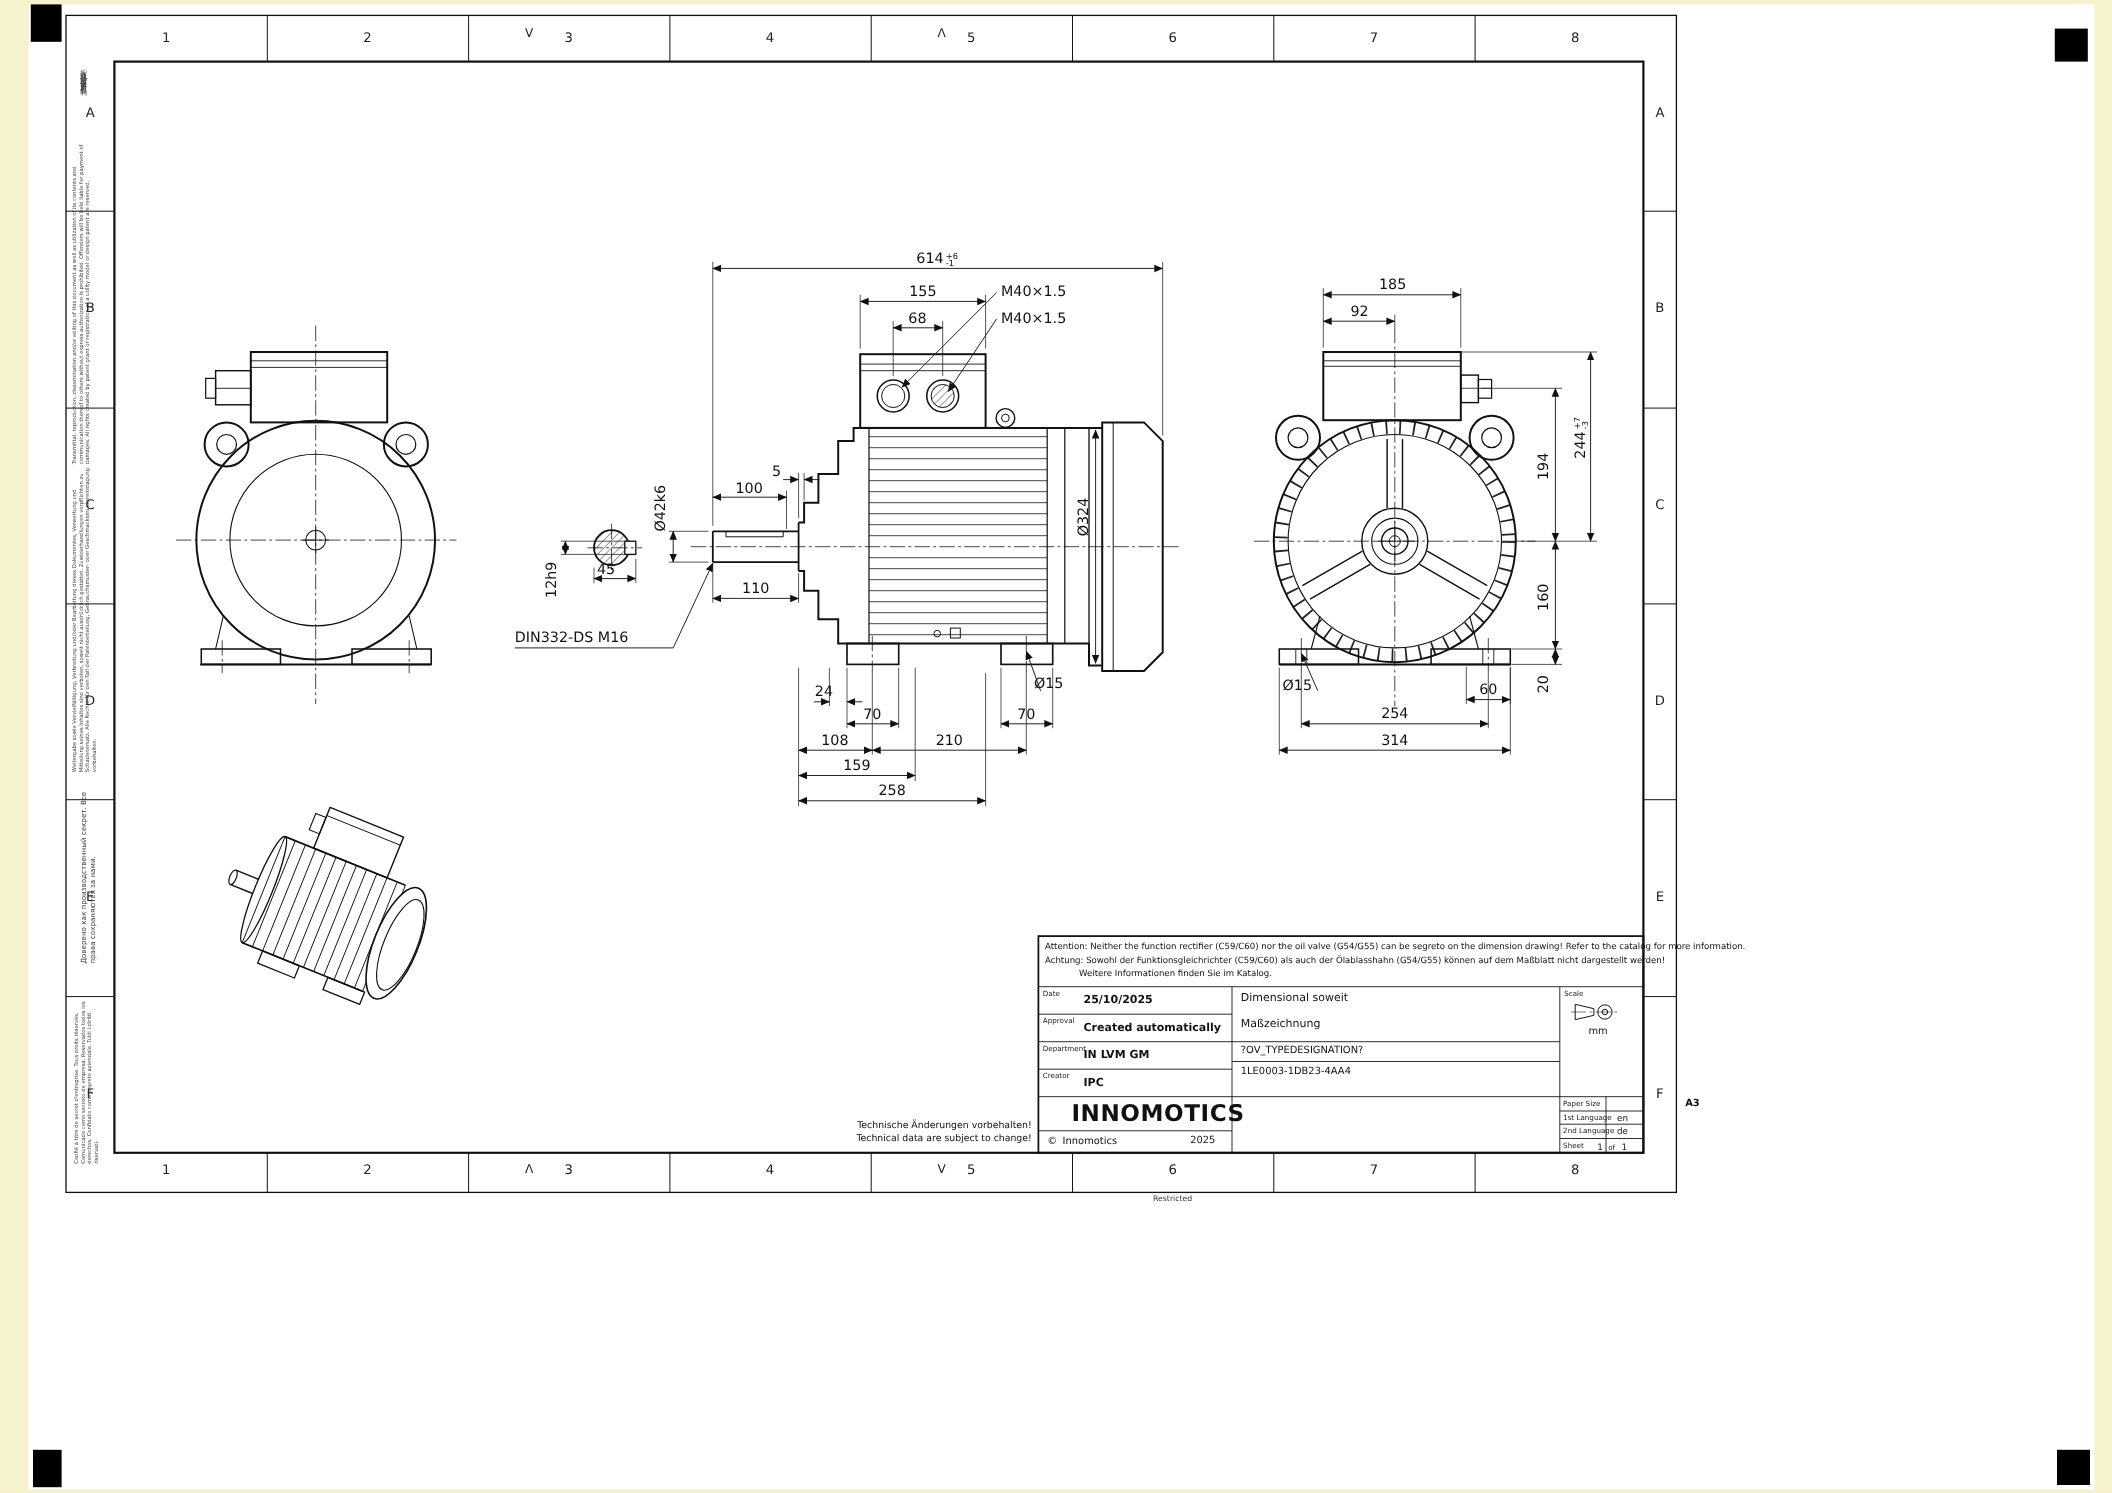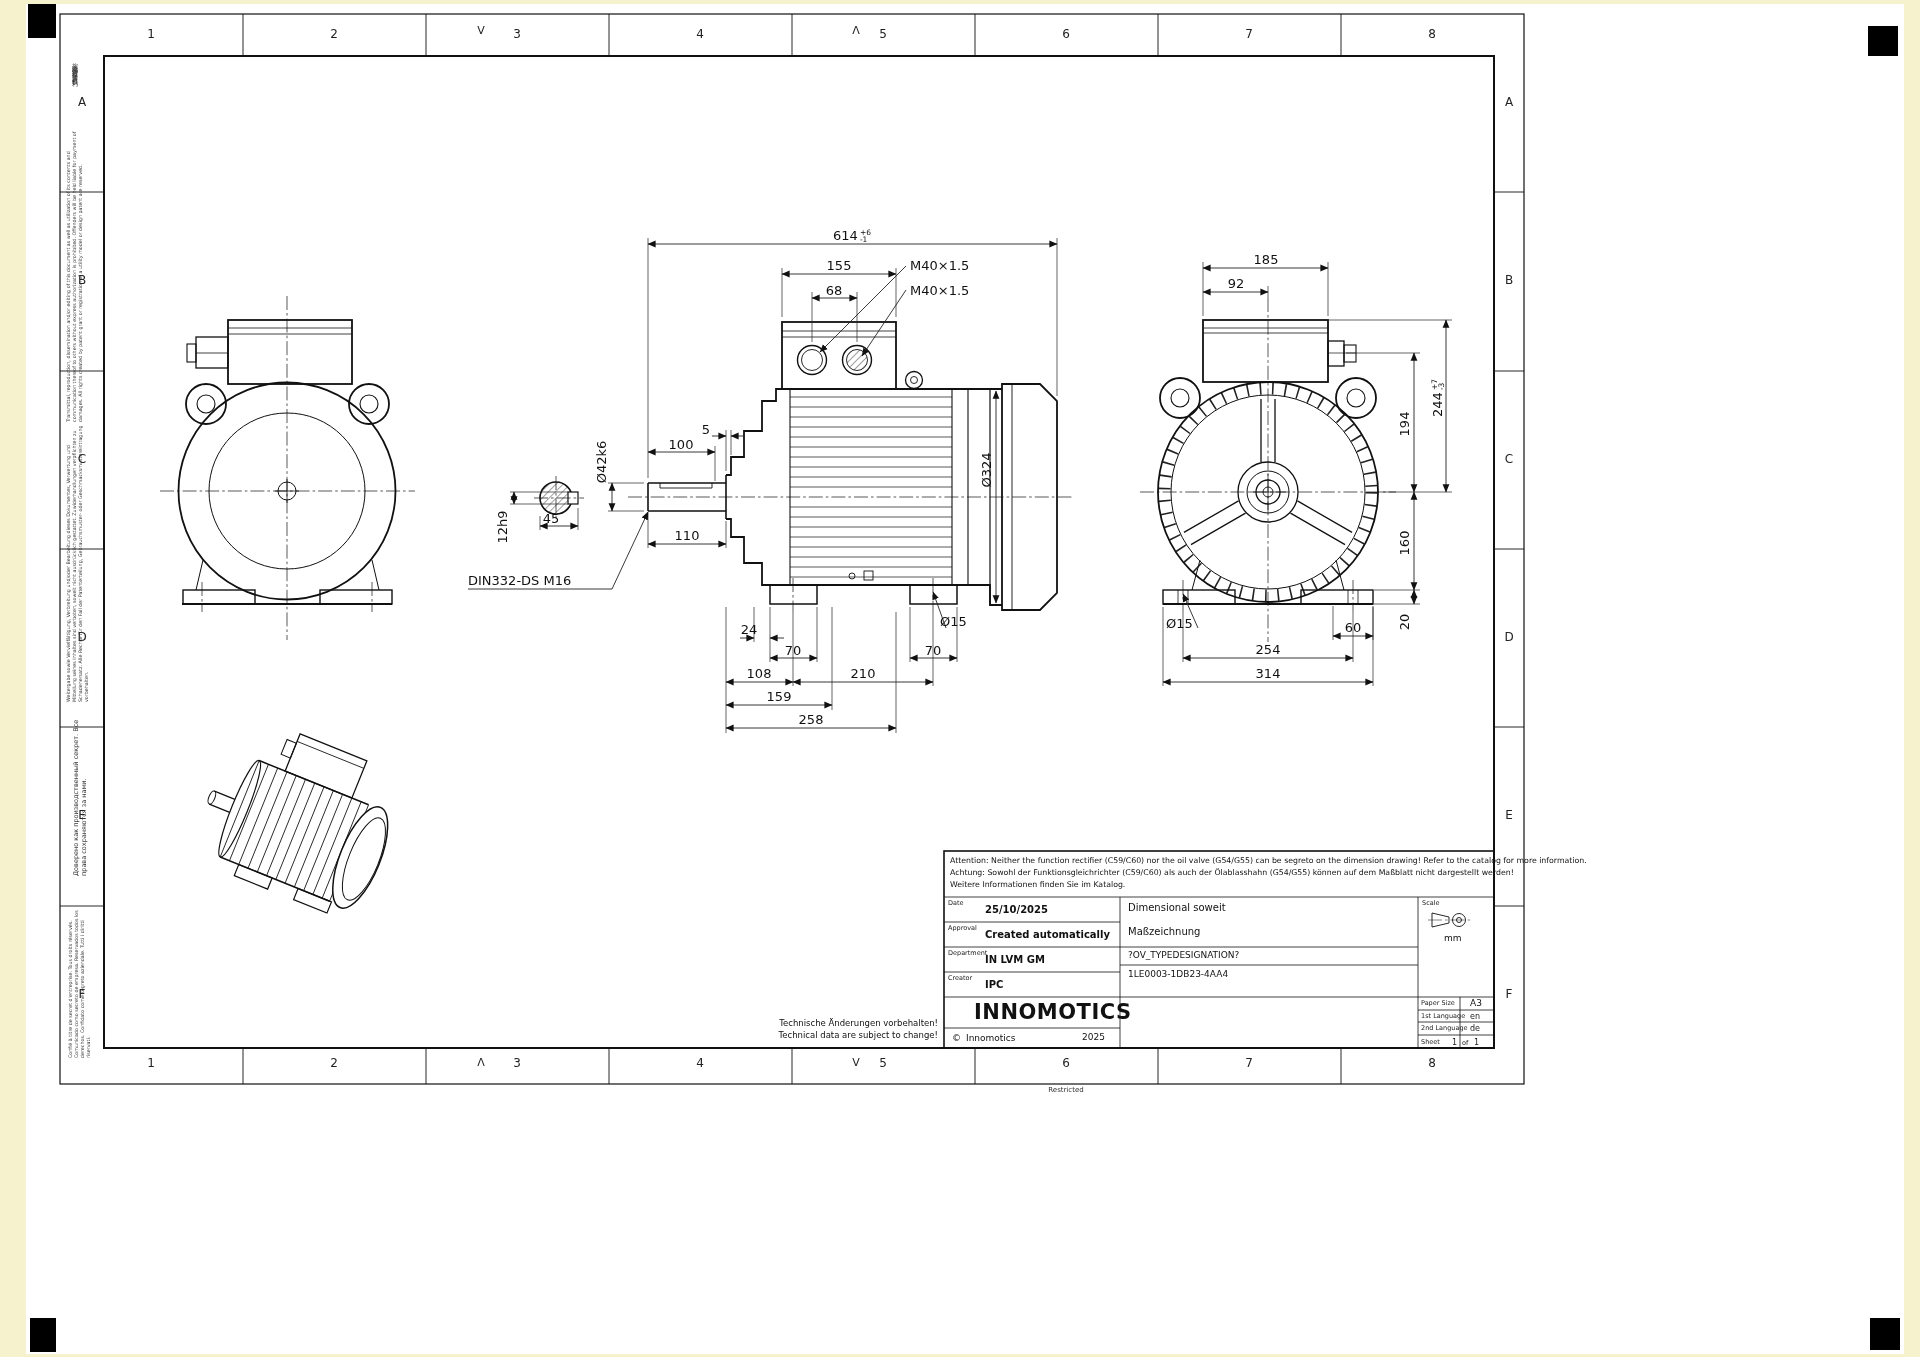--- a/index.html
+++ b/index.html
@@ -300,21 +300,21 @@
   </span>
   <span class="t dr" style="left:1404px;top:543px">160</span>
   <span class="t dr" style="left:1404px;top:622px">20</span>
   <span class="t d" style="left:1353px;top:620px">60</span>
   <span class="t dl" style="left:1166px;top:616px">Ø15</span>
   <span class="t d" style="left:1268px;top:642px">254</span>
   <span class="t d" style="left:1268px;top:666px">314</span>
 
   <span class="t note" style="left:950px;top:856px">Attention: Neither the function rectifier (C59/C60) nor the oil valve (G54/G55) can be segreto on the dimension drawing! Refer to the catalog for more information.</span>
   <span class="t note" style="left:950px;top:868px">Achtung: Sowohl der Funktionsgleichrichter (C59/C60) als auch der Ölablasshahn (G54/G55) können auf dem Maßblatt nicht dargestellt werden!</span>
-  <span class="t note" style="left:950px;top:880px">Weitere Informationen finden Sie im Katalog.</span>
+  <span class="t note" style="left:981px;top:880px">Weitere Informationen finden Sie im Katalog.</span>
   <span class="t chg" style="left:690px;top:1018px">Technische Änderungen vorbehalten!</span>
   <span class="t chg" style="left:690px;top:1030px">Technical data are subject to change!</span>
 
   <span class="t tb-lab" style="left:948px;top:899px">Date</span>
   <span class="t tb-val" style="left:985px;top:904px">25/10/2025</span>
   <span class="t tb-lab" style="left:948px;top:924px">Approval</span>
   <span class="t tb-val" style="left:985px;top:929px">Created automatically</span>
   <span class="t tb-lab" style="left:948px;top:949px">Department</span>
   <span class="t tb-val" style="left:985px;top:954px">IN LVM GM</span>
   <span class="t tb-lab" style="left:948px;top:974px">Creator</span>
@@ -323,21 +323,21 @@
   <span class="t tb-mid" style="left:1128px;top:926px">Maßzeichnung</span>
   <span class="t tb-sm" style="left:1128px;top:950px">?OV_TYPEDESIGNATION?</span>
   <span class="t tb-sm" style="left:1128px;top:969px;font-weight:400">1LE0003-1DB23-4AA4</span>
   <span class="t tb-lab" style="left:1422px;top:899px">Scale</span>
   <span class="t tb-sm" style="left:1444px;top:933px">mm</span>
   <span class="t logo" style="left:974px;top:1000px">INNOMOTICS</span>
   <span class="t tb-sm" style="left:952px;top:1033px">©</span>
   <span class="t tb-sm" style="left:966px;top:1033px">Innomotics</span>
   <span class="t tb-sm" style="left:1082px;top:1032px;font-weight:400">2025</span>
   <span class="t tb-lab" style="left:1421px;top:999px">Paper Size</span>
-  <span class="t tb-sm" style="left:1470px;top:998px;font-weight:400">A3</span>
+  <span class="t tb-sm" style="left:1532px;top:998px;font-weight:700">A3</span>
   <span class="t tb-lab" style="left:1421px;top:1012px">1st Language</span>
   <span class="t tb-lab" style="left:1470px;top:1012px;font-size:8px">en</span>
   <span class="t tb-lab" style="left:1421px;top:1024px">2nd Language</span>
   <span class="t tb-lab" style="left:1470px;top:1024px;font-size:8px">de</span>
   <span class="t tb-lab" style="left:1421px;top:1038px">Sheet</span>
   <span class="t tb-lab" style="left:1452px;top:1038px;font-size:8px">1</span>
   <span class="t tb-lab" style="left:1462px;top:1039px">of</span>
   <span class="t tb-lab" style="left:1474px;top:1038px;font-size:8px">1</span>
 </div>
 

